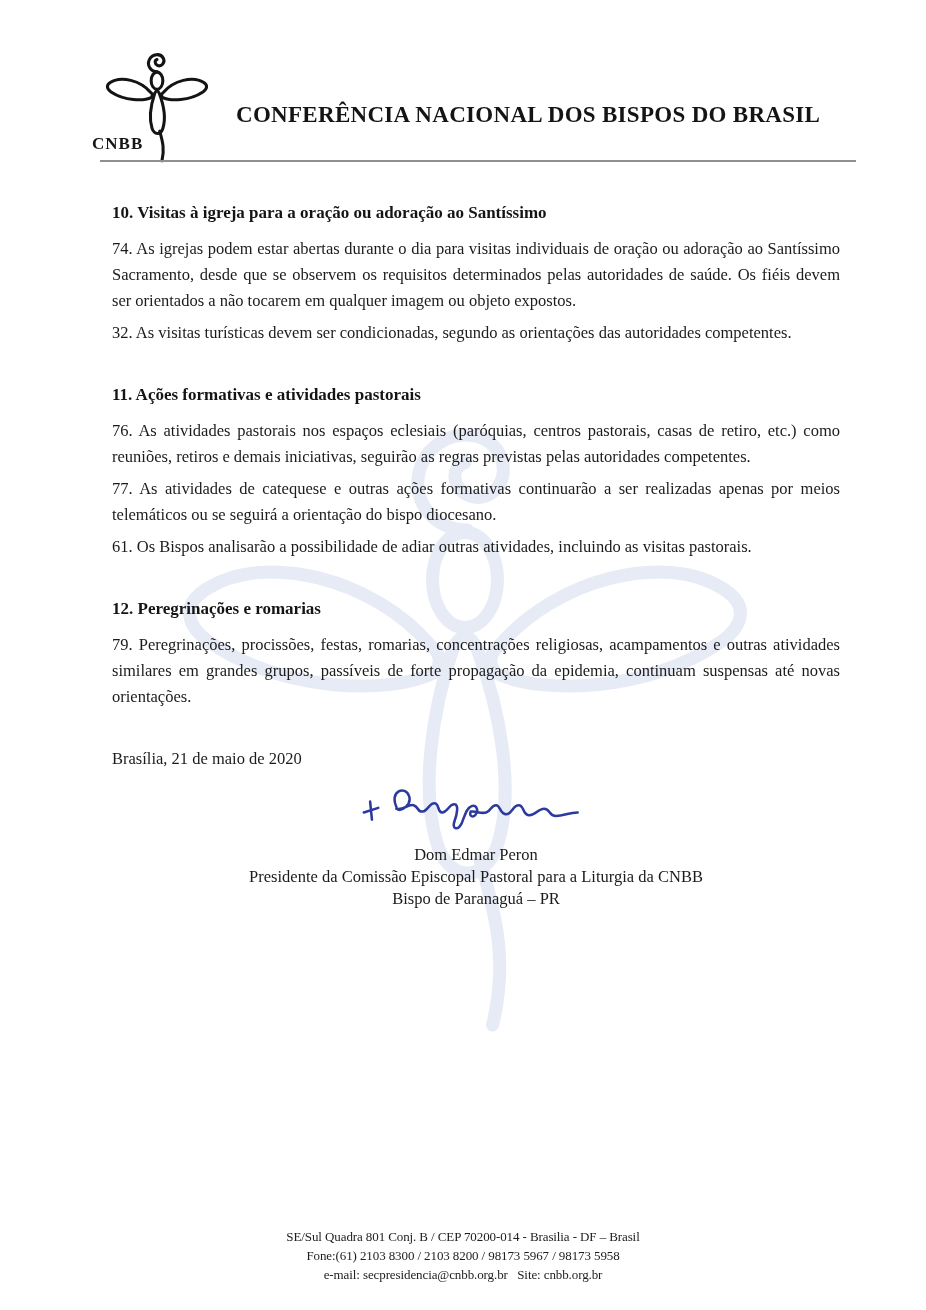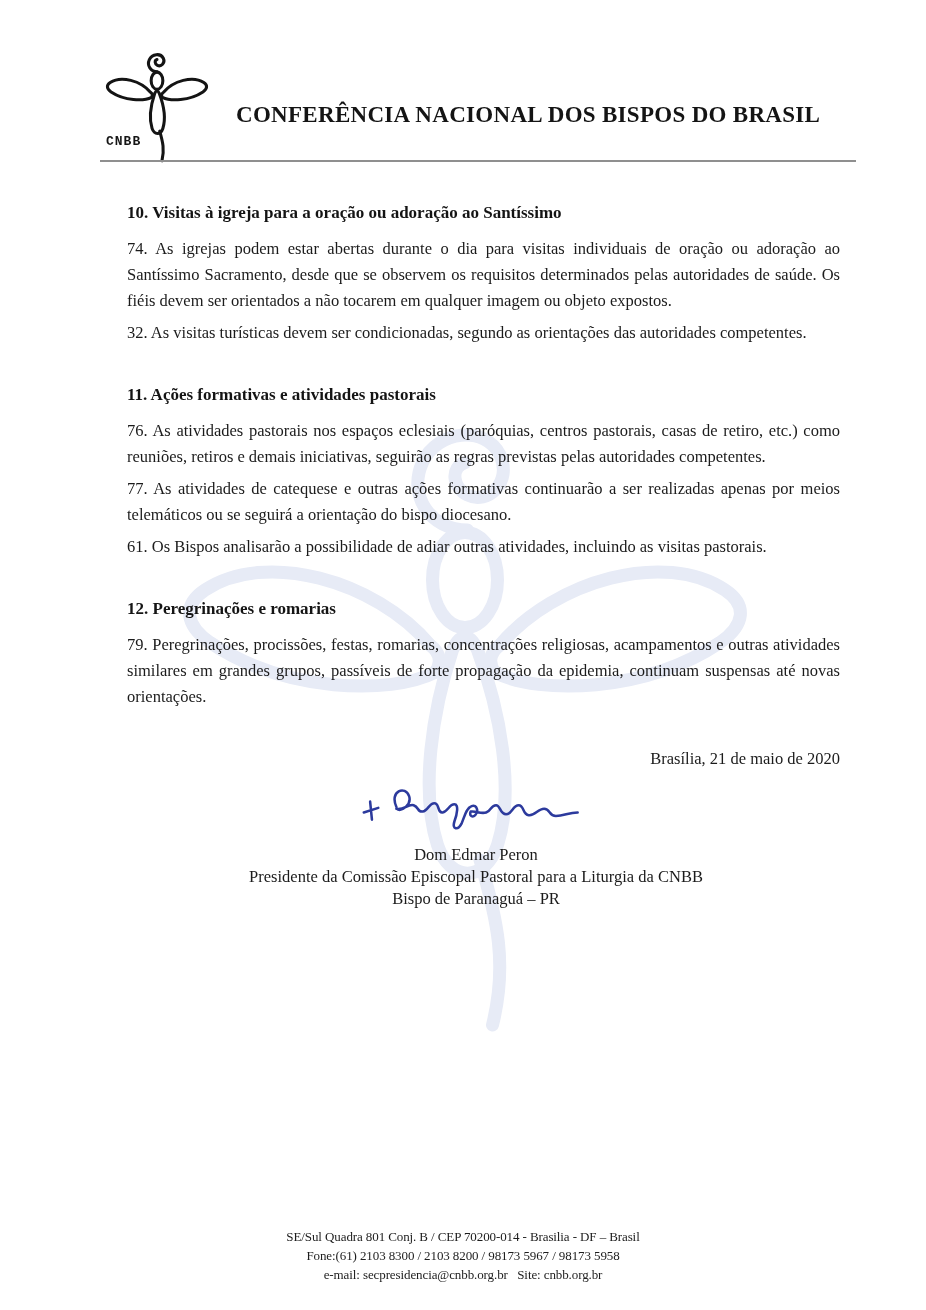--- a/index.html
+++ b/index.html
@@ -31,25 +31,25 @@
     position: absolute;
     left: 98px;
     top: 42px;
     width: 118px;
     height: 126px;
   }
   .logo svg { width: 100%; height: 100%; }
   .logo .dove { fill: none; stroke-width: 3.4; stroke-linecap: round; stroke-linejoin: round; }
   .logo-label {
     position: absolute;
-    left: 106px;
+    left: 92px;
     top: 134px;
-    font-family: Liberation Mono, monospace;
+    font-family: Liberation Serif, serif;
     font-weight: 600;
-    font-size: 13px;
+    font-size: 17px;
     letter-spacing: 1px;
     color: #161616;
   }
   .doc-title {
     position: absolute;
     left: 236px;
     top: 102px;
     font-size: 23px;
     font-weight: 700;
     letter-spacing: 0.3px;
@@ -67,34 +67,34 @@
 
   
   .content {
     position: absolute;
     left: 112px;
     top: 200px;
     width: 728px;
     font-size: 16.5px;
     line-height: 26px;
   }
-  .content section { margin: 0 0 36px 15px; }
+  .content section { margin: 0 0 36px 0; }
   .section-heading {
     font-size: 17px;
     font-weight: 700;
     line-height: 26px;
     margin: 0 0 10px 0;
     color: #141414;
   }
   .body-par {
     margin: 0 0 6px 0;
     text-align: justify;
   }
   .dateline {
-    text-align: right;
+    text-align: left;
     margin: 30px 0 0 0;
   }
 
   
   .sig-block {
     margin-top: 6px;
     text-align: center;
   }
   .sig-svg {
     display: inline-block;

